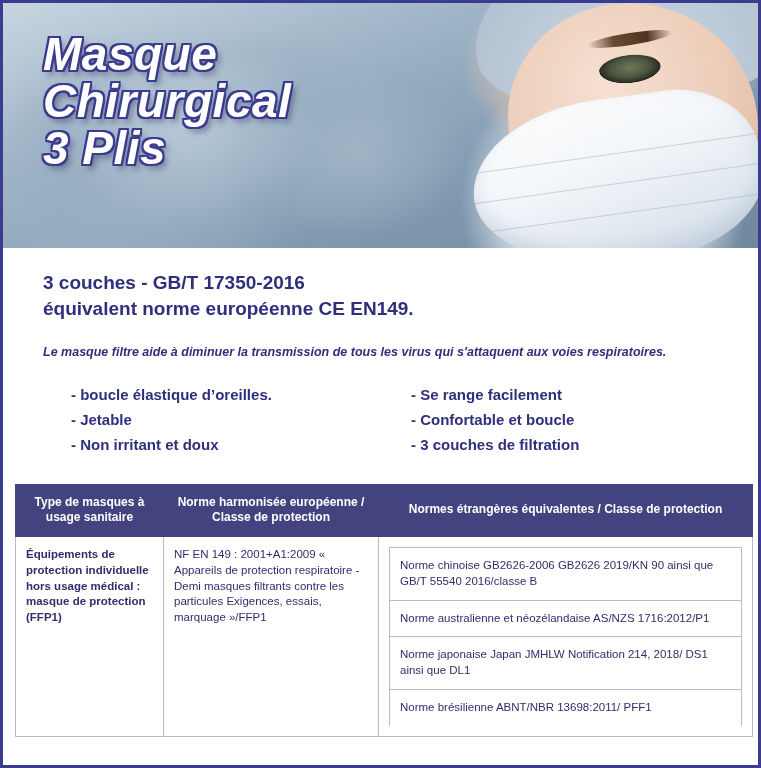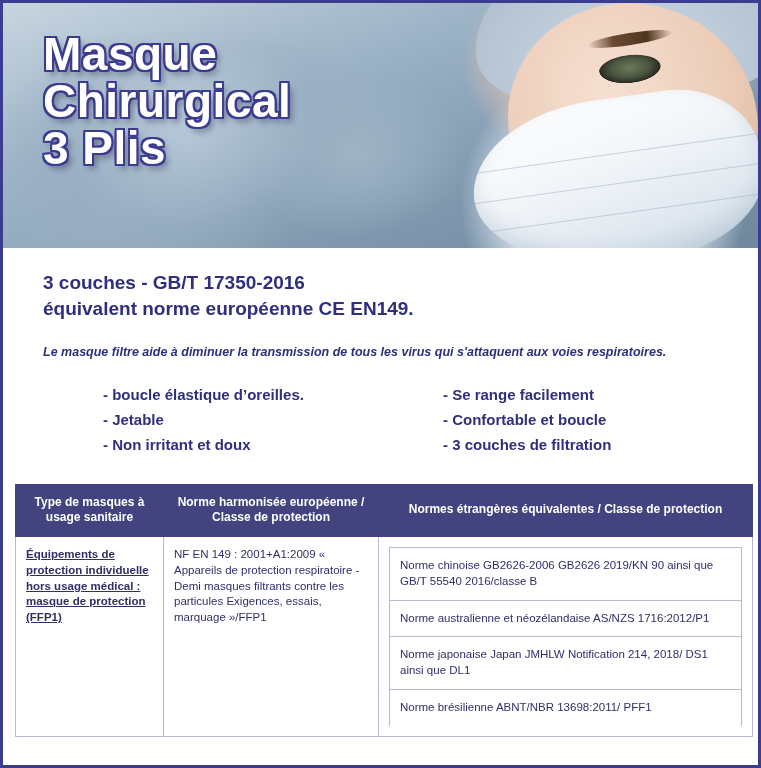--- a/index.html
+++ b/index.html
@@ -24,20 +24,21 @@
     overflow: hidden;
   }
 
   
   .hero {
     position: relative;
     width: 100%;
     height: 245px;
     overflow: hidden;
     background: #1d4ed8;
+    font-style: italic;
   }
   .hero-photo {
     position: absolute;
     inset: 0;
     background:
       radial-gradient(ellipse 210px 150px at 610px 60px, #f0d8c8 0%, #e6c6b2 40%, rgba(230,198,178,0) 72%),
       radial-gradient(ellipse 190px 190px at 600px 200px, #eef3f7 0%, #dfe8f0 45%, rgba(223,232,240,0) 75%),
       radial-gradient(ellipse 160px 120px at 350px 150px, #9fb5c6 0%, rgba(159,181,198,0) 70%),
       radial-gradient(ellipse 250px 200px at 110px 200px, #9ab0c3 0%, rgba(154,176,195,0) 70%),
       linear-gradient(160deg, #c8d5e0 0%, #9db3c6 35%, #7f98ae 70%, #6f889e 100%);
@@ -130,21 +131,21 @@
     font-size: 12.5px;
     font-weight: bold;
     color: #2f2f7d;
     line-height: 1.45;
     font-style: italic;
   }
 
   .features {
     margin: 22px 0 0 0;
     display: flex;
-    padding-left: 100px;
+    padding-left: 68px;
   }
   .feat-col {
     font-size: 15px;
     font-weight: bold;
     color: #2f2f7d;
     line-height: 1.65;
   }
   .feat-col.left { width: 340px; }
   .feat-col li { list-style: none; }
   .feat-col ul { margin: 0; padding: 0; }
@@ -173,21 +174,20 @@
     vertical-align: top;
     padding: 10px 10px;
     font-size: 11.5px;
     color: #2f2f6b;
     line-height: 1.38;
   }
   td.col1 {
     font-weight: bold;
     font-size: 12px;
     vertical-align: middle;
-    text-decoration: underline;
   }
   td.col2 {
     vertical-align: middle;
   }
   td.col3 {
     border-left: 1px solid #b9b9d4;
   }
   .sub-table {
     border-collapse: collapse;
     width: 100%;

